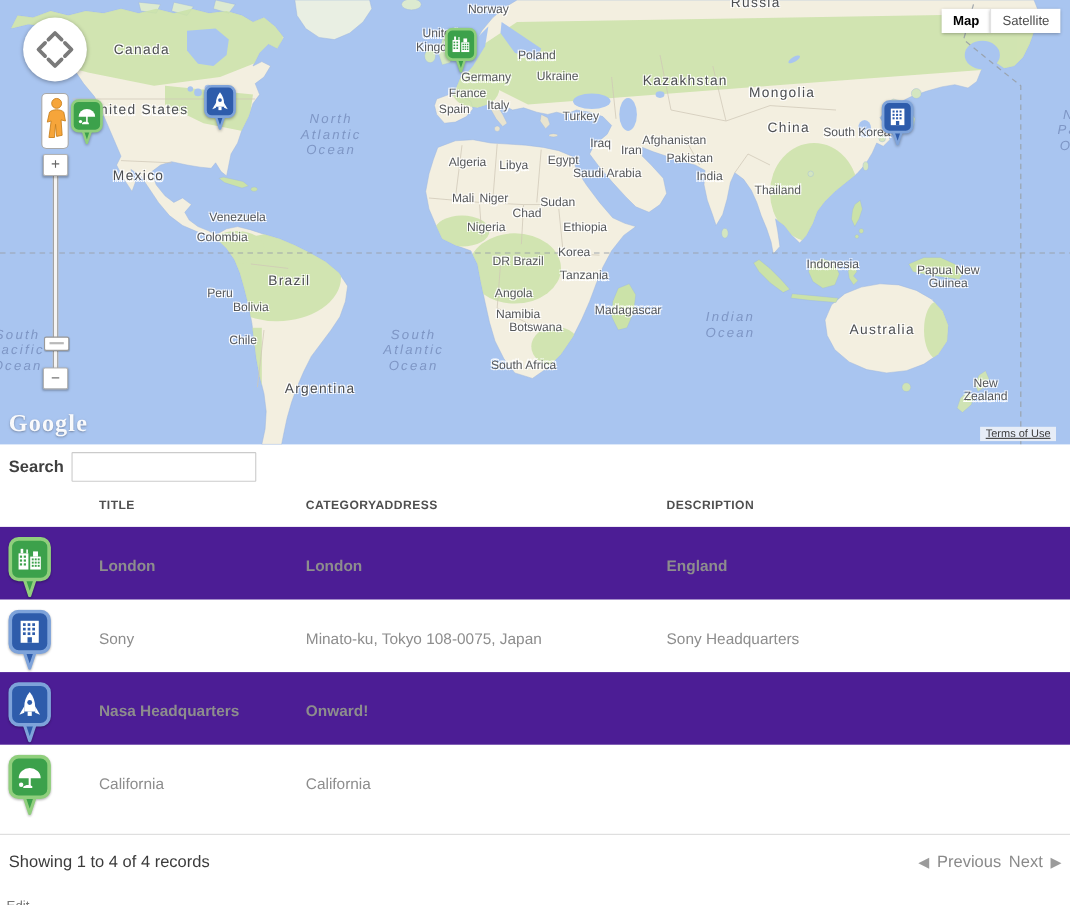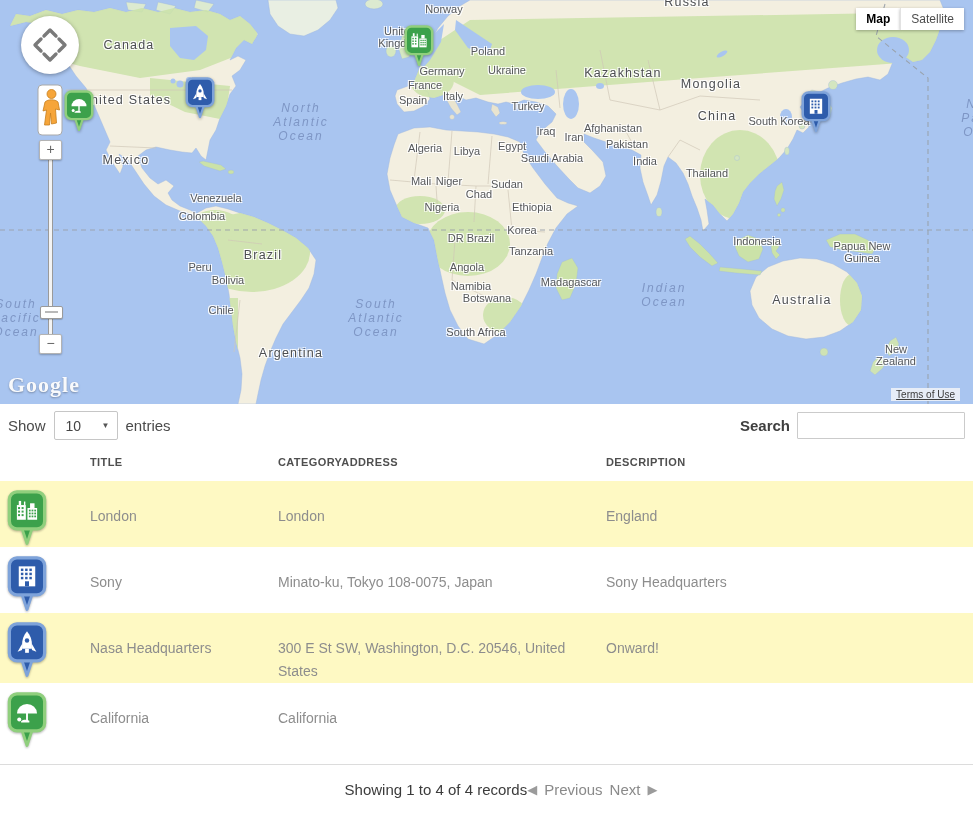--- a/index.html
+++ b/index.html
@@ -49,30 +49,30 @@
     display:flex;align-items:center;padding-left:11px;}
   .select-arrow{position:absolute;right:7px;top:9px;font-size:8px;color:#555;}
   #search-label{font-weight:bold;color:#3f3f3f;margin-right:7px;}
   #search-input{width:168px;height:27px;border:1px solid #cbcbcb;border-radius:1px;padding:2px 6px;
     font-size:14px;font-family:inherit;box-sizing:border-box;}
 
   
   #table-header{display:grid;grid-template-columns:88px 188px 328px 1fr;padding:10px 0 12px 0;}
   .th{font-size:11px;font-weight:bold;color:#4f4f4f;letter-spacing:.4px;line-height:13px;padding-left:2px;}
   .trow{display:grid;grid-template-columns:88px 188px 328px 1fr;min-height:66px;cursor:pointer;}
-  .trow.stripe{background:#fef9c3;}
+  .trow.stripe{background:#4c1d95;font-weight:bold;}
   .trow.last{min-height:81px;}
   .ticon{padding:9px 0 0 7px;}
   .marker-lg{width:40px;filter:drop-shadow(0 1px 1px rgba(0,0,0,.3));}
   .marker-lg svg{display:block;width:100%;height:auto;}
   .td{font-size:14px;color:#8d8d8d;padding:24px 24px 0 2px;line-height:23px;}
 
   
   #divider{border-top:1px solid #dcdcdc;}
-  #footer{display:flex;justify-content:center;align-items:center;padding:16px 8px 4px 8px;margin-left:29px;}
+  #footer{display:flex;justify-content:space-between;align-items:center;padding:16px 8px 4px 8px;}
   #footer-summary{font-size:15px;color:#3b3b3b;}
   #pagination{display:flex;align-items:center;gap:7px;font-size:15px;color:#8a8a8a;}
   .page-arrow{color:#9b9b9b;font-size:13px;cursor:pointer;}
   .page-link{cursor:pointer;}
   #edit-link{display:inline-block;margin:20px 0 0 6px;font-size:12px;color:#757575;text-decoration:underline;cursor:pointer;}
 </style>
 </head>
 <body>
 
 
@@ -375,28 +375,20 @@
     <div class="map-type-btn active">Map</div>
     <div class="map-type-btn">Satellite</div>
   </div>
 
   <div id="google-logo">Google</div>
   <div id="terms">Terms of Use</div>
 </div>
 
 
 <div id="toolbar">
-  <div class="left">
-    <span>Show</span>
-    <div class="select">
-      <span>10</span>
-      <span class="select-arrow">▼</span>
-    </div>
-    <span>entries</span>
-  </div>
   <div class="right">
     <span id="search-label">Search</span>
     <input id="search-input" type="text" value="" style="">
   </div>
 </div>
 
 
 <div id="table-header">
   <div class="th"></div>
 <div class="th">TITLE</div>
@@ -481,21 +473,20 @@
               <path d="M0,-9.5 C3,-6 4.2,-2 4.2,2 L4.2,5.5 L-4.2,5.5 L-4.2,2 C-4.2,-2 -3,-6 0,-9.5 Z" fill="#fff"></path>
               <path d="M-4.2,1.5 L-8,8 L-4.2,6.5 Z" fill="#fff"></path>
               <path d="M4.2,1.5 L8,8 L4.2,6.5 Z" fill="#fff"></path>
               <rect x="-1.6" y="5.5" width="3.2" height="3.4" fill="#fff"></rect>
               <circle cx="0" cy="-1.5" r="1.9" fill="#2e5cab"></circle>
             </g>
           </svg>
         </div>
       </div>
       <div class="td">Nasa Headquarters</div>
-      <div class="td">300 E St SW, Washington, D.C. 20546, United States</div>
       <div class="td">Onward!</div>
     </div>
     <div class="trow last">
       <div class="ticon">
         <div class="marker-lg">
           <svg viewBox="0 0 34 47" xmlns="http://www.w3.org/2000/svg">
     <path d="M11.5,29 L17,45.5 L22.5,29 Z" fill="#3ca14b" stroke="#90cf7d" stroke-width="2.4" stroke-linejoin="round"></path>
     <rect x="2" y="1.6" width="30" height="31.4" rx="6.5" fill="#3ca14b" stroke="#90cf7d" stroke-width="2.8"></rect>
     <g transform="translate(17,17.3)">
               <path d="M-8.5,1 A8.5,8 0 0 1 8.5,1 L-8.5,1 Z" fill="#fff"></path>

